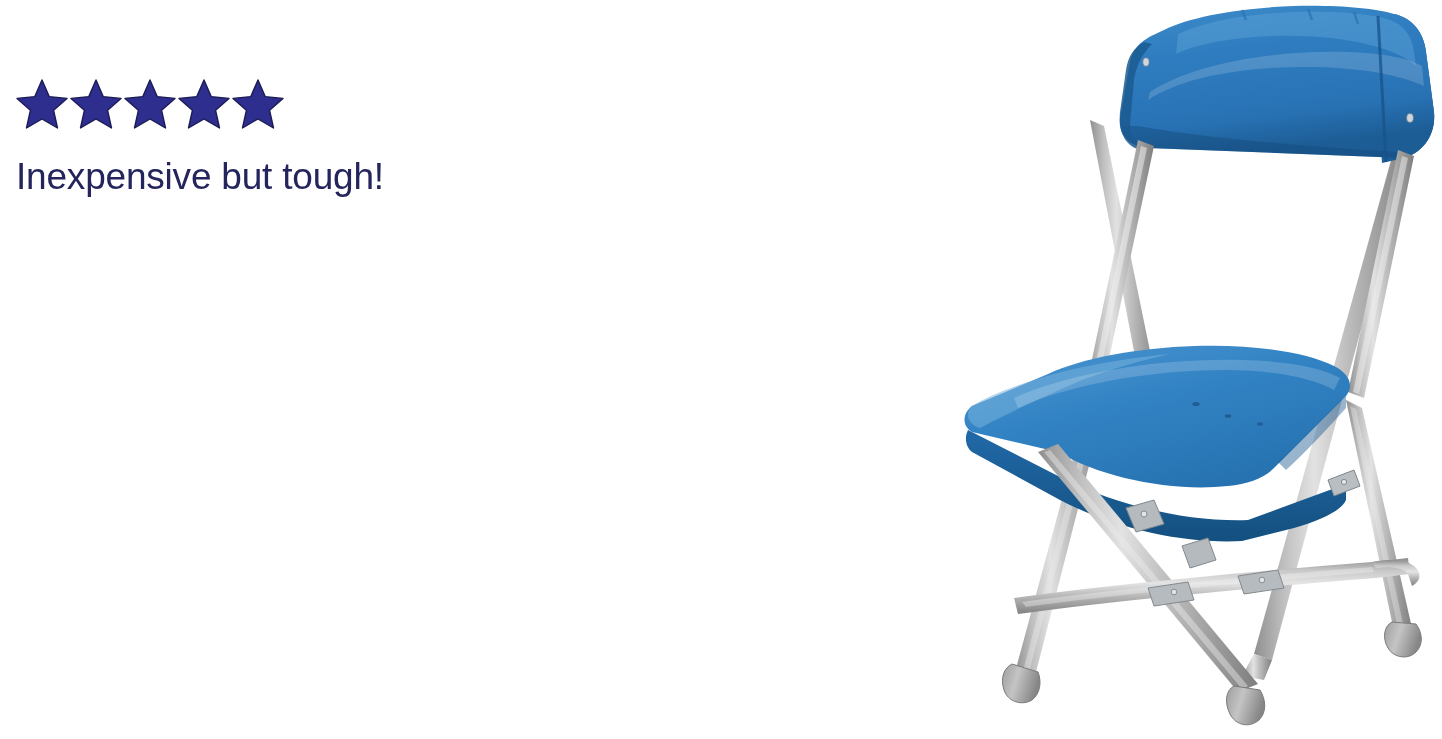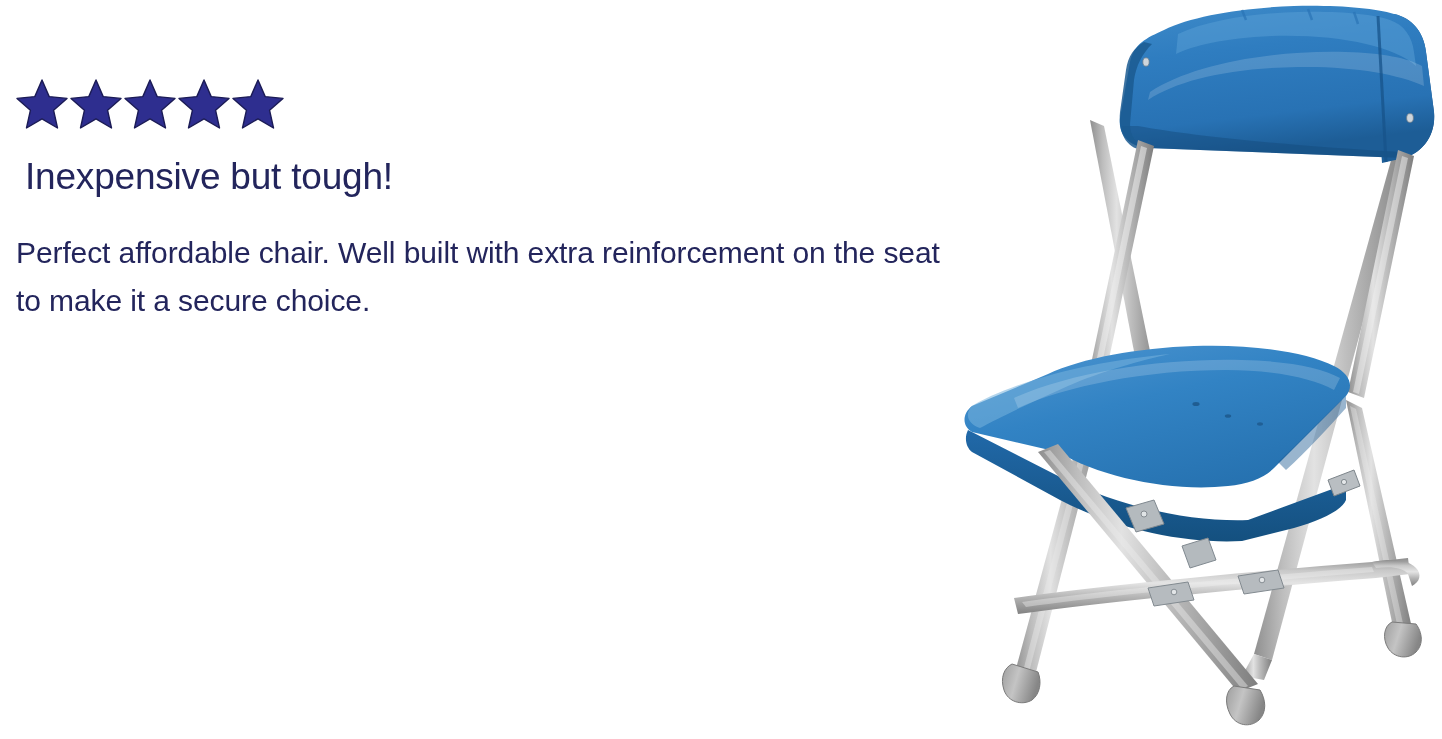--- a/index.html
+++ b/index.html
@@ -35,21 +35,21 @@
   }
   .star-rating .star {
     display: block;
     width: 52px;
     height: 50px;
     line-height: 0;
   }
   .star-rating .star svg { display: block; }
 
   .review-title {
-    margin: 9px;
+    margin: 0;
     padding: 0;
     font-size: 37px;
     font-weight: 400;
     letter-spacing: -0.2px;
     line-height: 1.15;
     color: #23255c;
     margin-top: 26px;
   }
 
   .review-body {
@@ -114,21 +114,20 @@
       <span class="star">
         <svg viewBox="0 0 52 50" xmlns="http://www.w3.org/2000/svg">
           <polygon points="26,1 33.2,17.6 51,19.4 37.6,31.3 41.5,49 26,39.8 10.5,49 14.4,31.3 1,19.4 18.8,17.6" fill="#2e2e8f" stroke="#1b1b55" stroke-width="1.4" stroke-linejoin="round"></polygon>
         </svg>
       </span>
 
     </div>
 
     <h2 class="review-title">Inexpensive but tough!</h2>
 
-    <p class="review-body">Perfect affordable chair. Well built with extra reinforcement on the seat to make it a secure choice.</p>
 
   </div>
 
   <div class="product-photo" aria-label="Blue plastic folding chair with silver metal frame">
     <svg viewBox="0 0 500 739" xmlns="http://www.w3.org/2000/svg" preserveAspectRatio="xMidYMid meet">
       <defs>
         <linearGradient id="backGrad" x1="0" y1="0" x2="0.25" y2="1">
           <stop offset="0%" stop-color="#3f8bc9"></stop>
           <stop offset="35%" stop-color="#2f7dc0"></stop>
           <stop offset="78%" stop-color="#2872b4"></stop>

